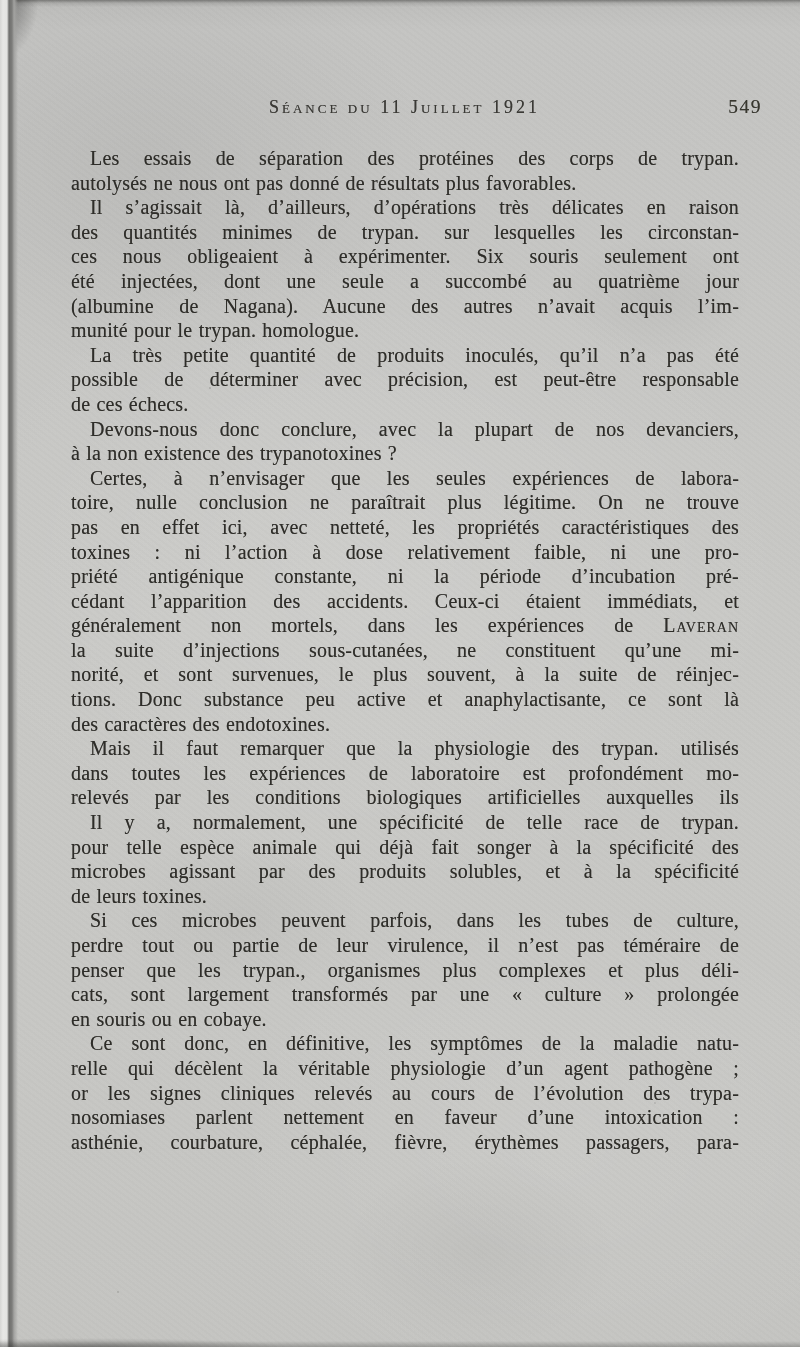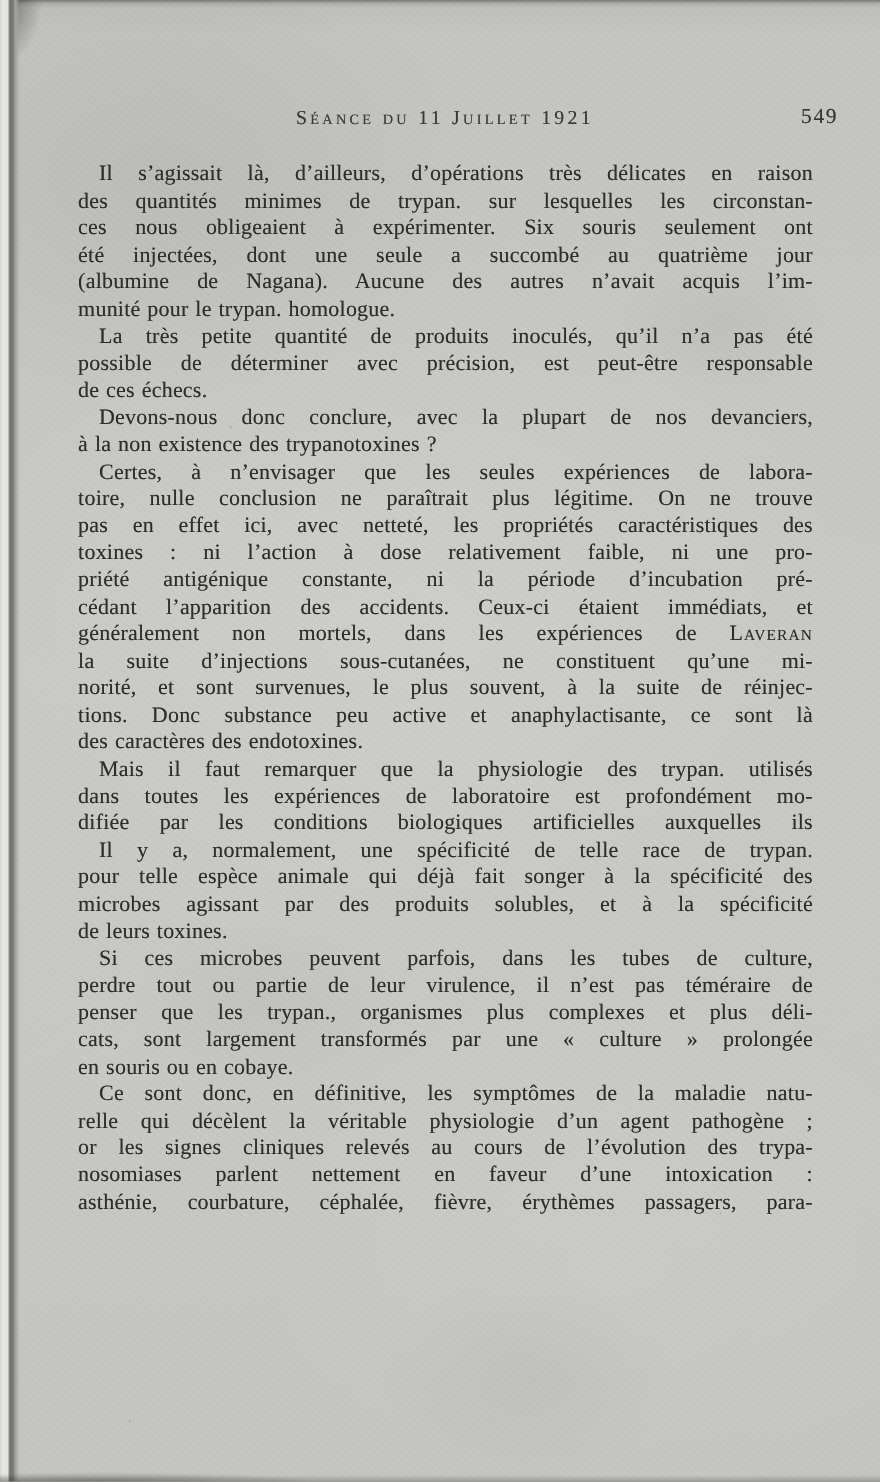--- a/index.html
+++ b/index.html
@@ -89,20 +89,24 @@
   <div class="edge-bottom"></div>
   <div class="corner-bl"></div>
 
   <header class="running-head">
     <span class="head-title">Séance du 11 Juillet 1921</span>
     <span class="page-number">549</span>
   </header>
 
   <main class="text-block" id="textBlock">
       <div class="paragraph">
+        <div class="text-line indent">Les essais de séparation des protéines des corps de trypan.</div>
+        <div class="text-line para-end">autolysés ne nous ont pas donné de résultats plus favorables.</div>
+      </div>
+      <div class="paragraph">
         <div class="text-line indent">Il s’agissait là, d’ailleurs, d’opérations très délicates en raison</div>
         <div class="text-line">des quantités minimes de trypan. sur lesquelles les circonstan-</div>
         <div class="text-line">ces nous obligeaient à expérimenter. Six souris seulement ont</div>
         <div class="text-line">été injectées, dont une seule a succombé au quatrième jour</div>
         <div class="text-line">(albumine de Nagana). Aucune des autres n’avait acquis l’im-</div>
         <div class="text-line para-end">munité pour le trypan. homologue.</div>
       </div>
       <div class="paragraph">
         <div class="text-line indent">La très petite quantité de produits inoculés, qu’il n’a pas été</div>
         <div class="text-line">possible de déterminer avec précision, est peut-être responsable</div>
@@ -121,21 +125,21 @@
         <div class="text-line">cédant l’apparition des accidents. Ceux-ci étaient immédiats, et</div>
         <div class="text-line">généralement non mortels, dans les expériences de <span class="sc">Laveran</span></div>
         <div class="text-line">la suite d’injections sous-cutanées, ne constituent qu’une mi-</div>
         <div class="text-line">norité, et sont survenues, le plus souvent, à la suite de réinjec-</div>
         <div class="text-line">tions. Donc substance peu active et anaphylactisante, ce sont là</div>
         <div class="text-line para-end">des caractères des endotoxines.</div>
       </div>
       <div class="paragraph">
         <div class="text-line indent">Mais il faut remarquer que la physiologie des trypan. utilisés</div>
         <div class="text-line">dans toutes les expériences de laboratoire est profondément mo-</div>
-        <div class="text-line">difiée par les conditions biologiques artificielles auxquelles ils</div>
+        <div class="text-line">relevés par les conditions biologiques artificielles auxquelles ils</div>
       </div>
       <div class="paragraph">
         <div class="text-line indent">Il y a, normalement, une spécificité de telle race de trypan.</div>
         <div class="text-line">pour telle espèce animale qui déjà fait songer à la spécificité des</div>
         <div class="text-line">microbes agissant par des produits solubles, et à la spécificité</div>
         <div class="text-line para-end">de leurs toxines.</div>
       </div>
       <div class="paragraph">
         <div class="text-line indent">Si ces microbes peuvent parfois, dans les tubes de culture,</div>
         <div class="text-line">perdre tout ou partie de leur virulence, il n’est pas téméraire de</div>

